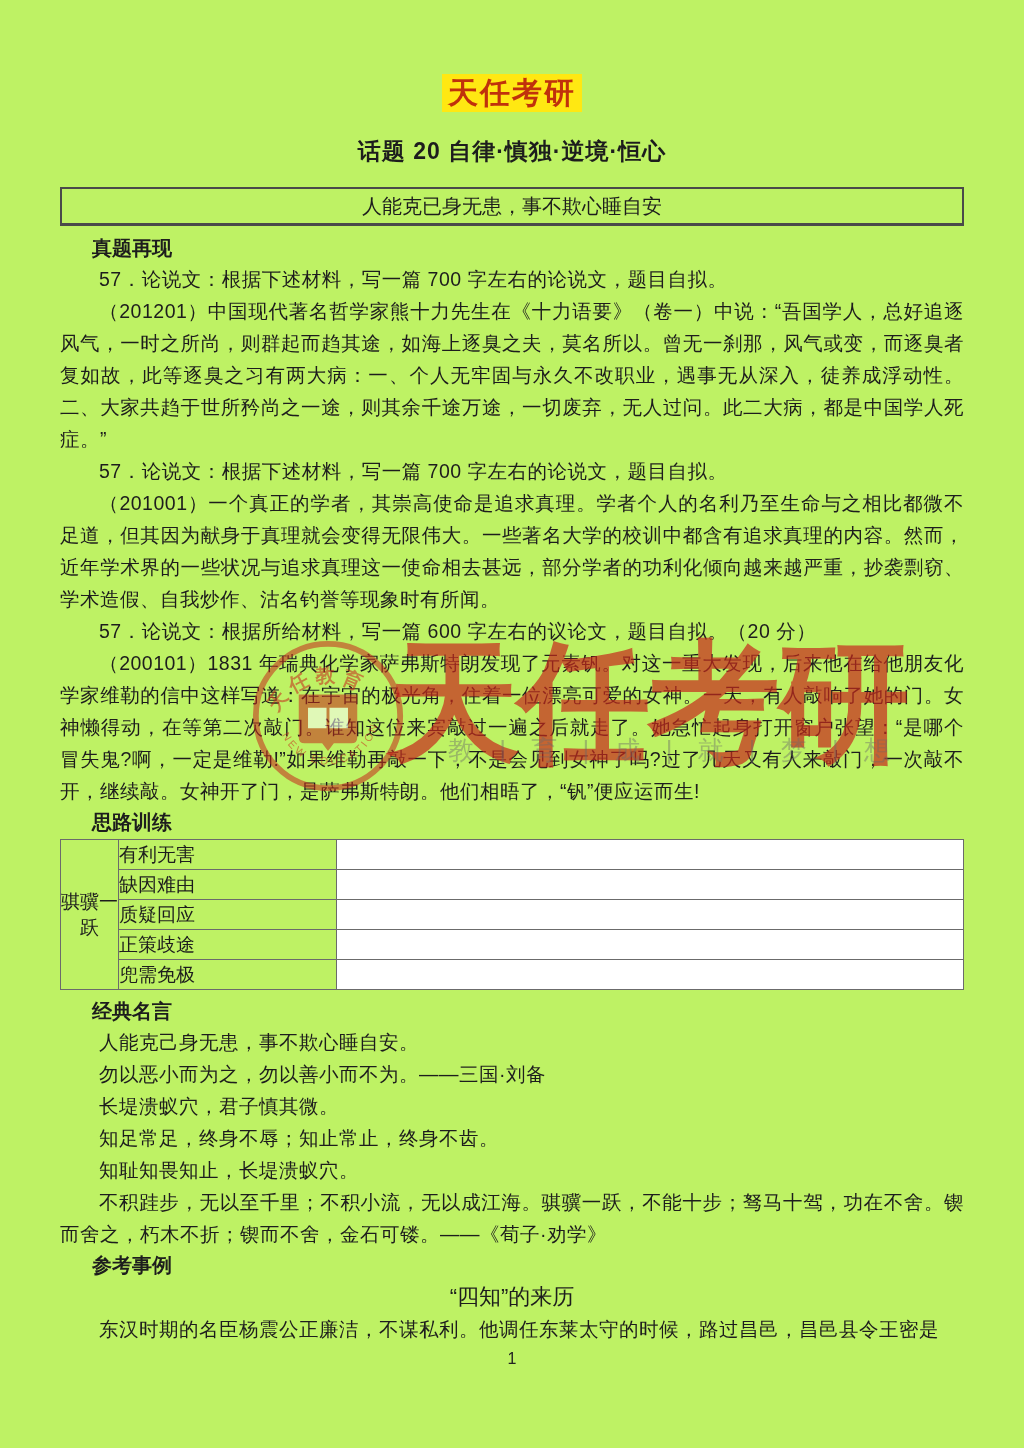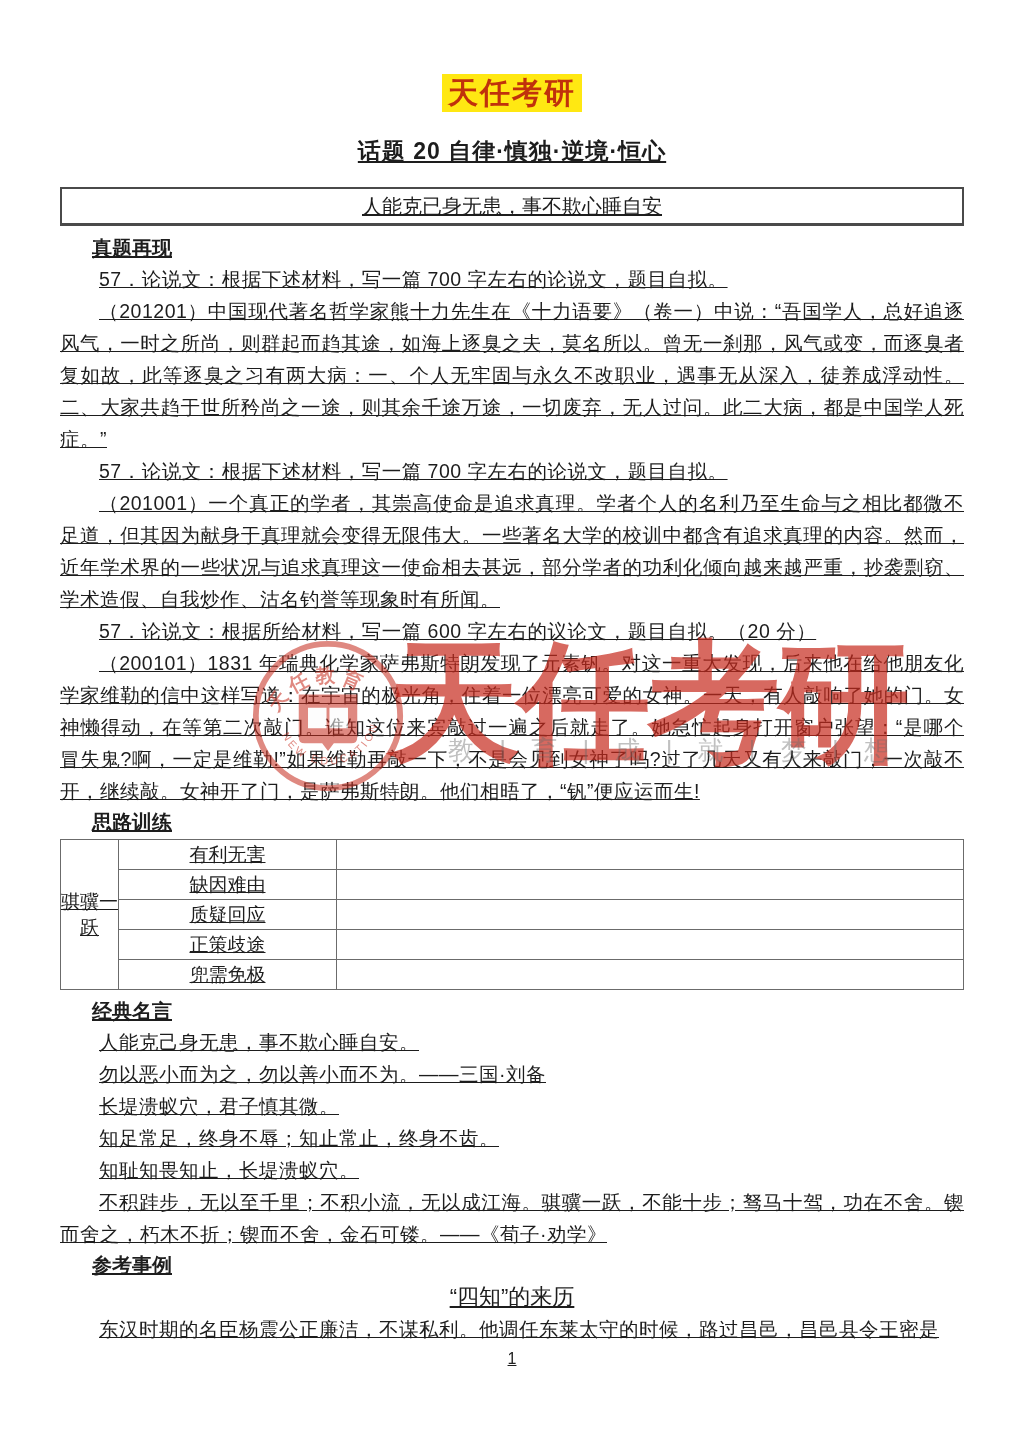--- a/index.html
+++ b/index.html
@@ -1,25 +1,24 @@
 <!DOCTYPE html>
 <html lang="zh"><head>
 <meta charset="utf-8">
 <style>
   html,body{margin:0;padding:0;}
   body{background:#e9e9e9;}
   .page{
     position:relative;
     width:1024px;height:1448px;
     margin:0 auto;
-    background:#ffffff;
+    background:#bef264;
     font-family:"Liberation Sans","DejaVu Sans",sans-serif;
     color:#1d1d1d;
     overflow:hidden;
-    text-decoration:underline;
   }
   .content{padding:0 60px;}
   
   .badge-row{text-align:center;padding-top:74px;}
   .brand-badge{
     display:inline-block;
     background:#ffe812;
     color:#c0310c;
     font-family:"Liberation Serif","DejaVu Serif",serif;
     font-weight:bold;
@@ -64,21 +63,21 @@
     height:29px;
     font-size:19px;
     padding:0;
   }
   .col-rowhead{width:58px;}
   .col-key{width:218px;}
   .cell-rowhead{
     text-align:center;vertical-align:middle;
     line-height:26px;
   }
-  .cell-key{text-align:center;vertical-align:middle;margin-left:24px;}
+  .cell-key{vertical-align:middle;margin-left:24px;}
   .cell-empty{background:#fff;}
   .quote-line{
     margin:0;
     font-size:19.5px;line-height:32px;
     text-indent:2em;
     text-align:justify;
     letter-spacing:0.5px;
   }
   .case-subtitle{
     margin:0;

